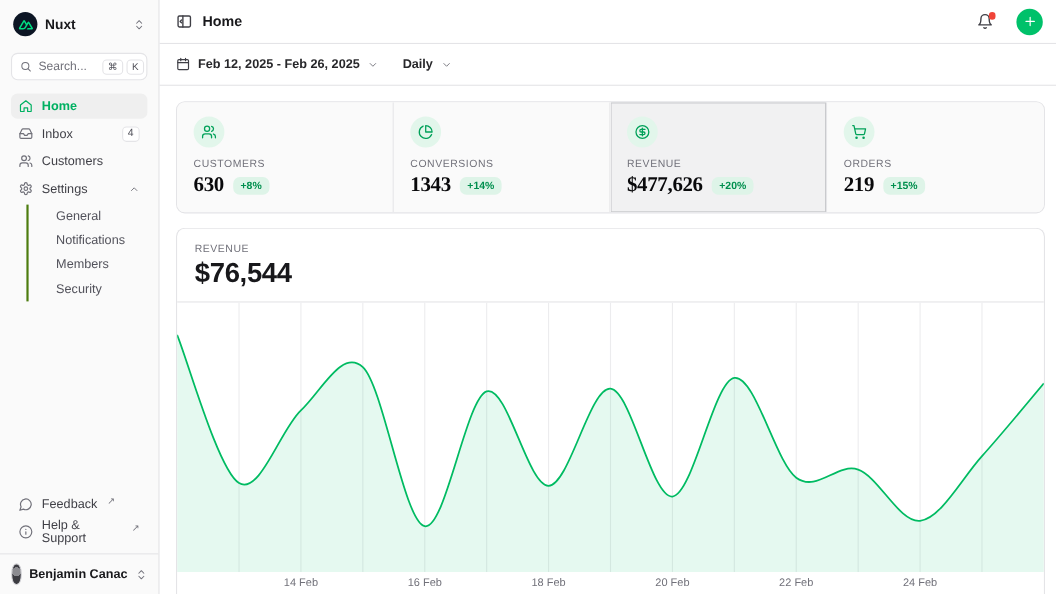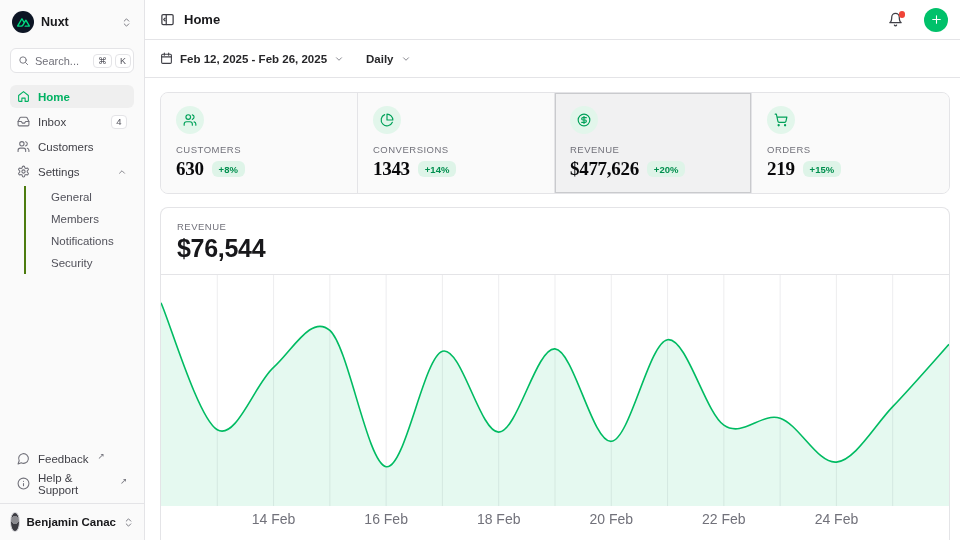--- a/index.html
+++ b/index.html
@@ -72,21 +72,21 @@
   .chip { font-size:9.5px; font-weight:700; color:#008f4e; background:#def4e8; border-radius:6px; padding:2.5px 7px; }
 
   .chart-card { margin-top:13px; border:1px solid #e4e4e7; border-radius:8px 8px 0 0; border-bottom:none;
     background:#fff; flex:1; display:flex; flex-direction:column; min-height:0; overflow:hidden; }
   .chart-hd { padding:13px 16px 11px; }
   .chart-label { font-size:9.5px; letter-spacing:0.5px; color:#71717a; font-weight:500; }
   .chart-value { font-size:25px; font-weight:700; letter-spacing:-0.3px; margin-top:2px; }
   .chart-divider { height:1px; background:#e4e4e7; }
   .plot-wrap { position:relative; flex:1; min-height:0; }
   .plot-wrap svg { display:block; width:100%; height:100%; }
-  .x-labels { position:relative; height:34px; font-size:14px; color:#71717a; }
+  .x-labels { position:relative; height:20px; font-size:10px; color:#71717a; }
   .x-labels span { position:absolute; top:5px; transform:translateX(-50%); white-space:nowrap; }
 
   svg.ic { stroke:currentColor; fill:none; stroke-width:2; stroke-linecap:round; stroke-linejoin:round; }
 </style>
 </head>
 <body>
 
 <div class="app">
 
   <aside class="sidebar">
@@ -159,24 +159,24 @@
             <svg class="ic" width="10" height="10" viewBox="0 0 24 24">
                 <path d="M6 15l6-6 6 6"></path>
               </svg>
           </span>
         </div>
         <div class="subnav">
           <div class="sub-item">
               <span>General</span>
             </div>
           <div class="sub-item">
-              <span>Members</span>
+              <span>Notifications</span>
             </div>
           <div class="sub-item">
-              <span>Notifications</span>
+              <span>Members</span>
             </div>
           <div class="sub-item">
               <span>Security</span>
             </div>
         </div>
       </nav>
 
       <div class="side-footer">
         <div class="nav-item">
           <span class="ni-icon">

